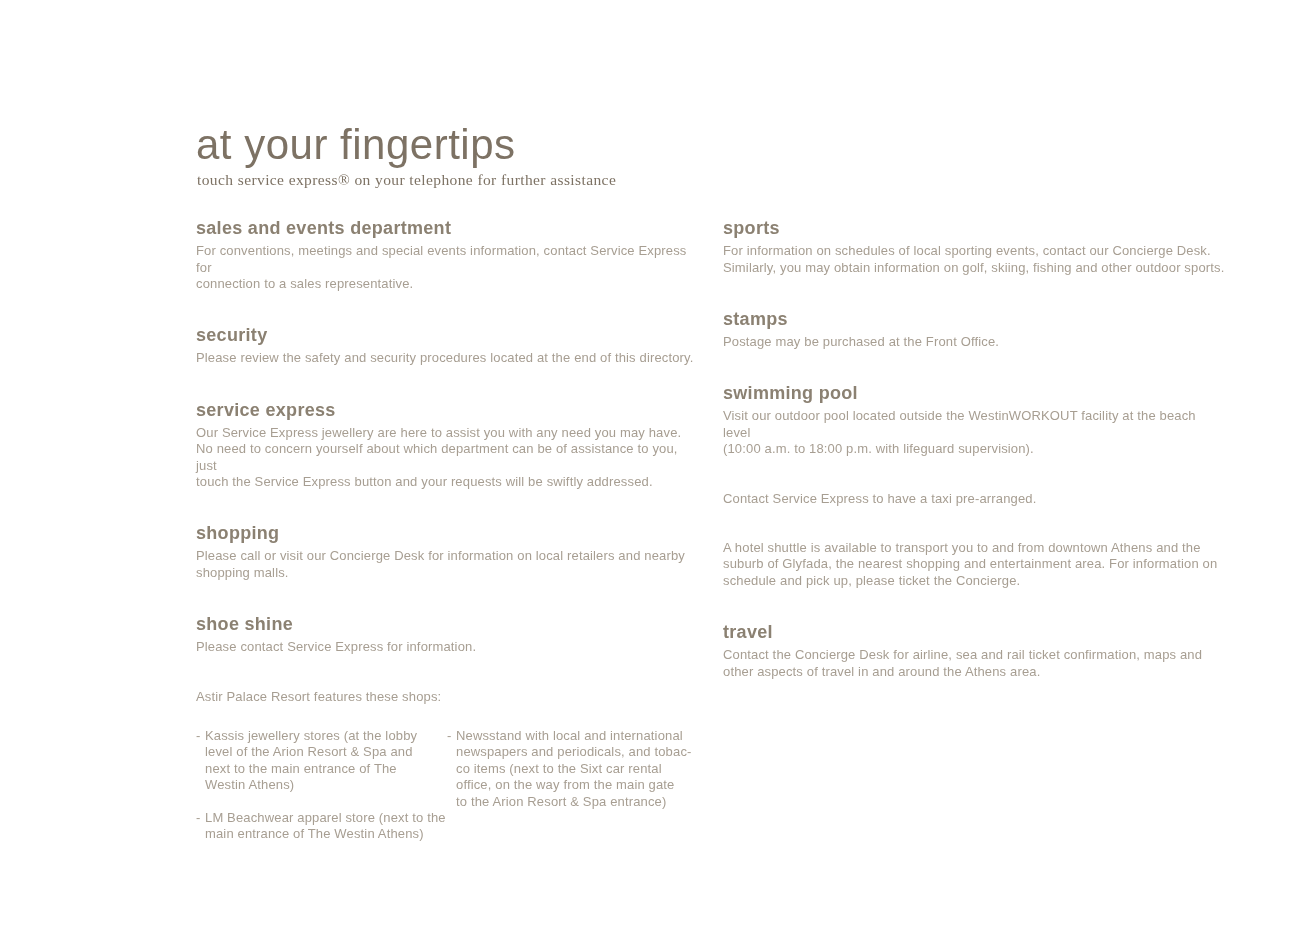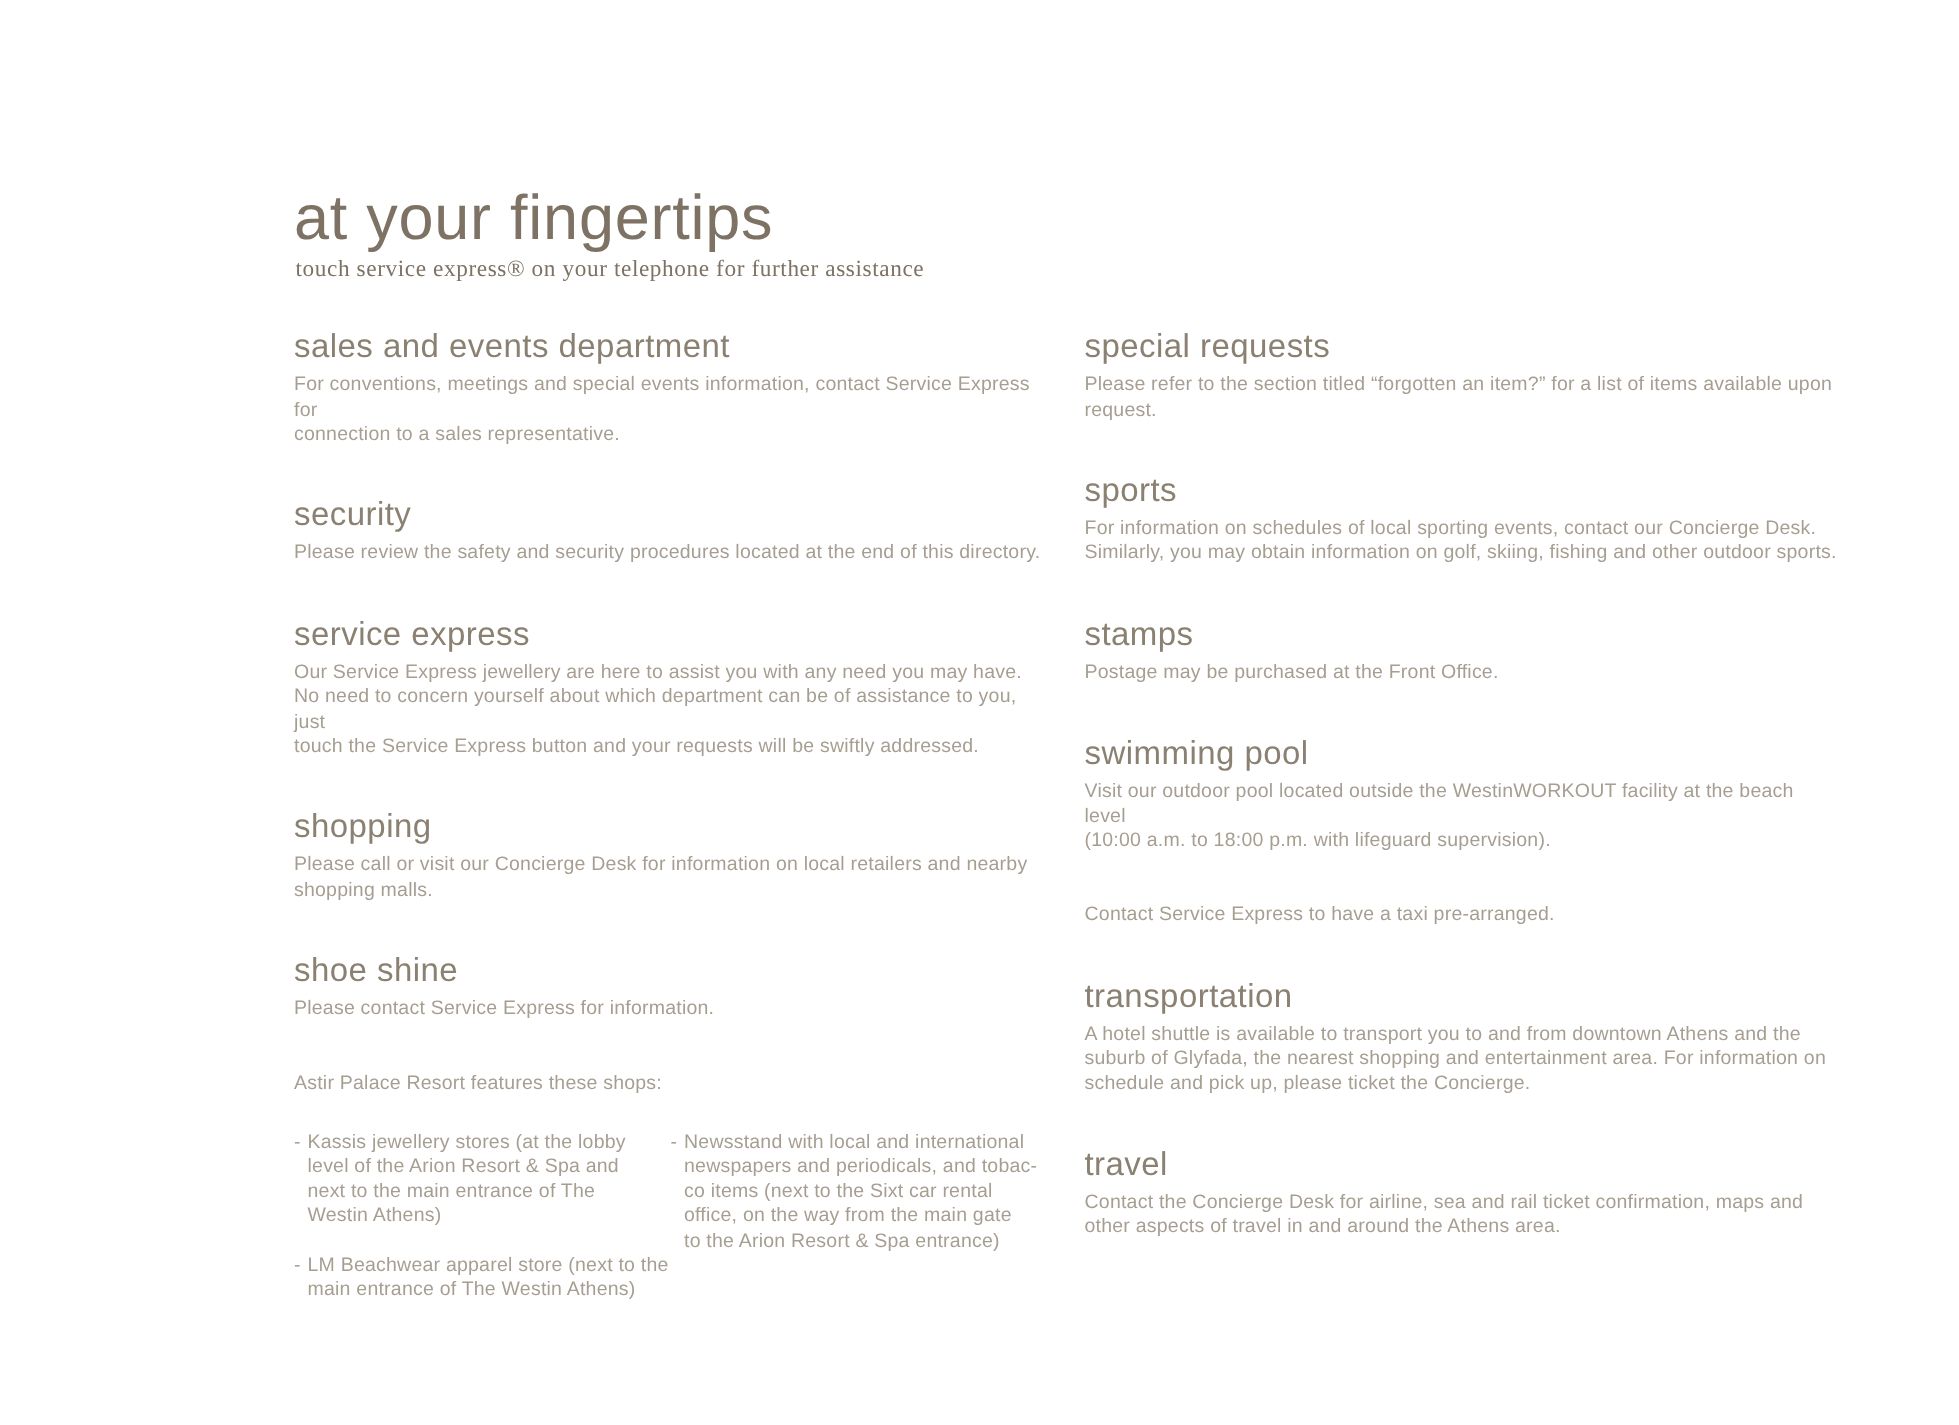--- a/index.html
+++ b/index.html
@@ -47,22 +47,22 @@
   }
   .col-right {
     width: 503px;
     flex: none;
   }
   .section {
     margin-bottom: 33px;
   }
   .section-heading {
     margin: 0 0 4px 0;
-    font-size: 22px;
-    font-weight: 400;
+    font-size: 18px;
+    font-weight: 700;
     letter-spacing: 0.3px;
     color: var(--heading-color, #8b8172);
   }
   .section-body {
     margin: 0;
     font-size: 13px;
     line-height: 16.4px;
     letter-spacing: 0.15px;
     color: var(--body-color, #a79e92);
     white-space: pre-line;
@@ -165,25 +165,20 @@
 to the Arion Resort &amp; Spa entrance)</span>
               </div>
             </div>
           </div>
         </div>
 
       </div>
 
       <div class="col-right">
 
-        <div class="section">
-          <h2 class="section-heading">special requests</h2>
-          <p class="section-body">Please refer to the section titled “forgotten an item?” for a list of items available upon
-request.</p>
-        </div>
 
         <div class="section">
           <h2 class="section-heading">sports</h2>
           <p class="section-body">For information on schedules of local sporting events, contact our Concierge Desk.
 Similarly, you may obtain information on golf, skiing, fishing and other outdoor sports.</p>
         </div>
 
         <div class="section">
           <h2 class="section-heading">stamps</h2>
           <p class="section-body">Postage may be purchased at the Front Office.</p>
@@ -193,21 +188,20 @@
           <h2 class="section-heading">swimming pool</h2>
           <p class="section-body">Visit our outdoor pool located outside the WestinWORKOUT facility at the beach level
 (10:00 a.m. to 18:00 p.m. with lifeguard supervision).</p>
         </div>
 
         <div class="section">
           <p class="section-body">Contact Service Express to have a taxi pre-arranged.</p>
         </div>
 
         <div class="section">
-          <h2 class="section-heading">transportation</h2>
           <p class="section-body">A hotel shuttle is available to transport you to and from downtown Athens and the
 suburb of Glyfada, the nearest shopping and entertainment area. For information on
 schedule and pick up, please ticket the Concierge.</p>
         </div>
 
         <div class="section">
           <h2 class="section-heading">travel</h2>
           <p class="section-body">Contact the Concierge Desk for airline, sea and rail ticket confirmation, maps and
 other aspects of travel in and around the Athens area.</p>
         </div>

